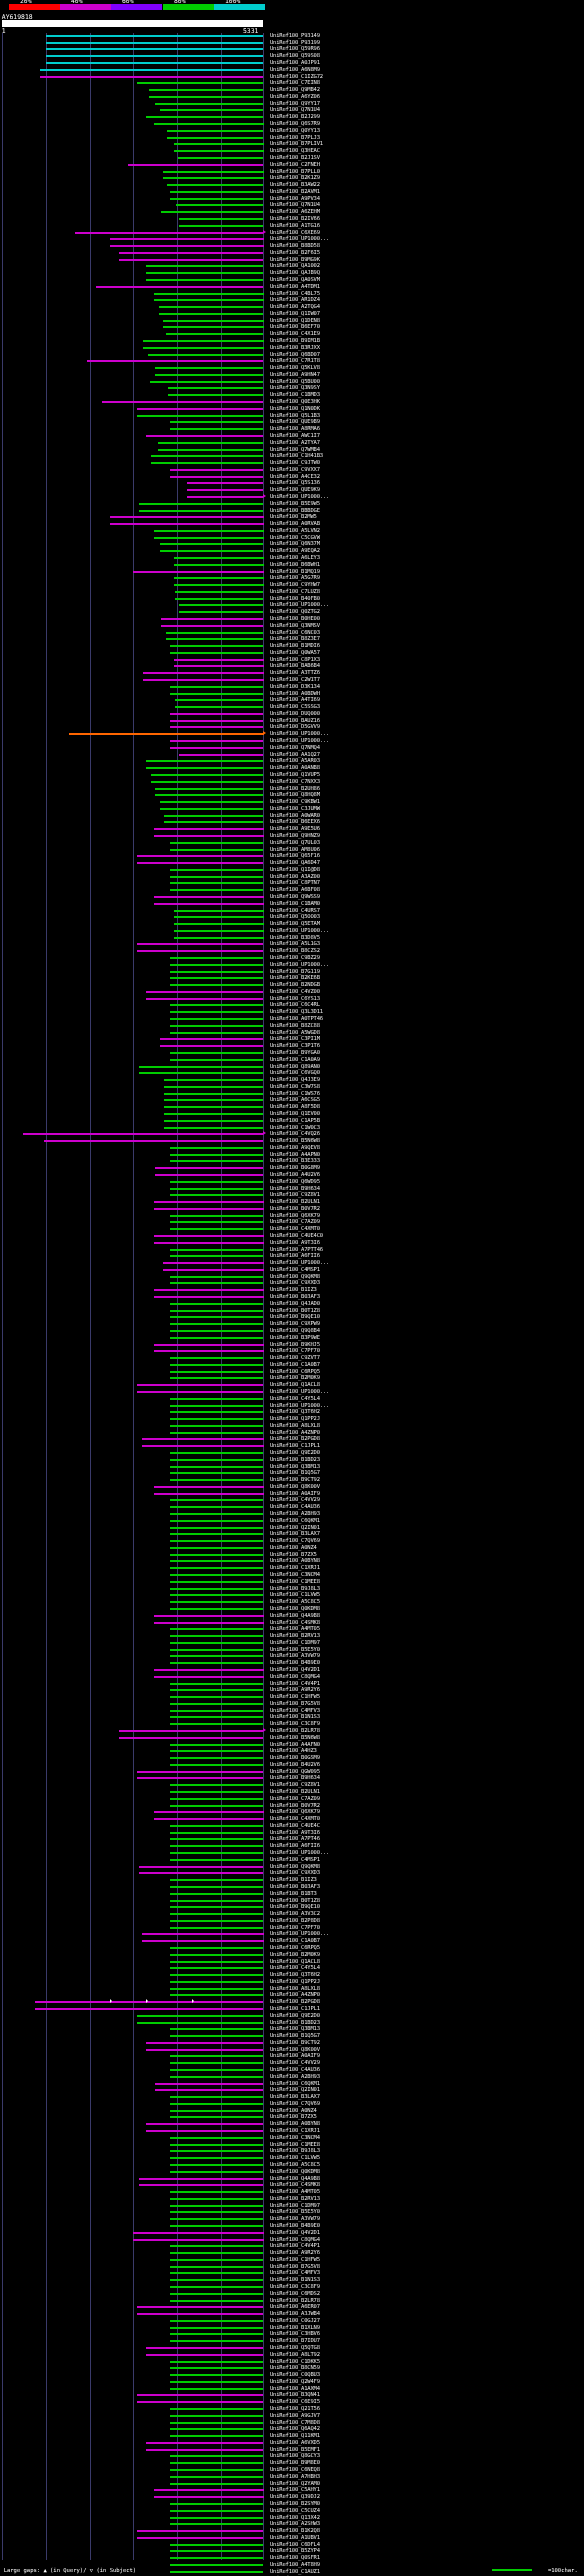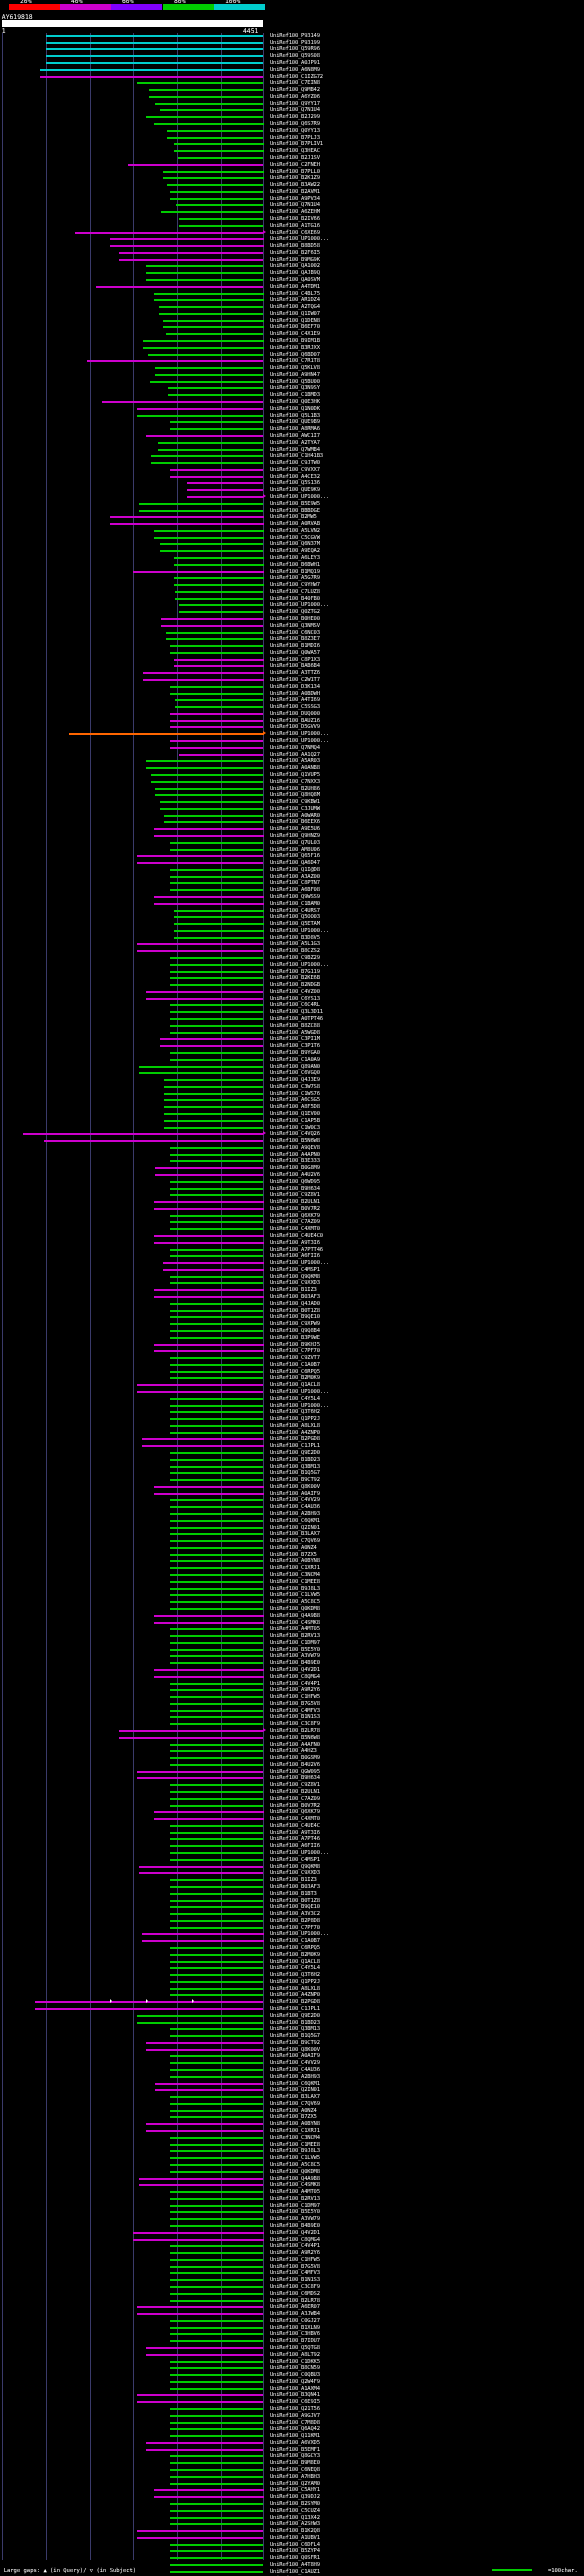--- a/index.html
+++ b/index.html
@@ -49,21 +49,21 @@
       <span style="left: 20px;">20%</span>
       <span style="left: 71px;">40%</span>
       <span style="left: 122px;">60%</span>
       <span style="left: 174px;">80%</span>
       <span style="left: 225px;">100%</span>
     </div>
 
   <div class="queryname">AY619818</div>
   <div class="rulerbar"></div>
   <div class="ruler-lab" style="left:1.8px">1</div>
-  <div class="ruler-lab" style="left:243px">4451</div>
+  <div class="ruler-lab" style="left:243px">5331</div>
 
   <div class="grid" id="grid">
       <i style="left: 1.8px;"></i>
       <i style="left: 46px;"></i>
       <i style="left: 90px;"></i>
       <i style="left: 133px;"></i>
       <i style="left: 177px;"></i>
       <i style="left: 221px;"></i>
       <i style="left: 263px;"></i>
     </div>

